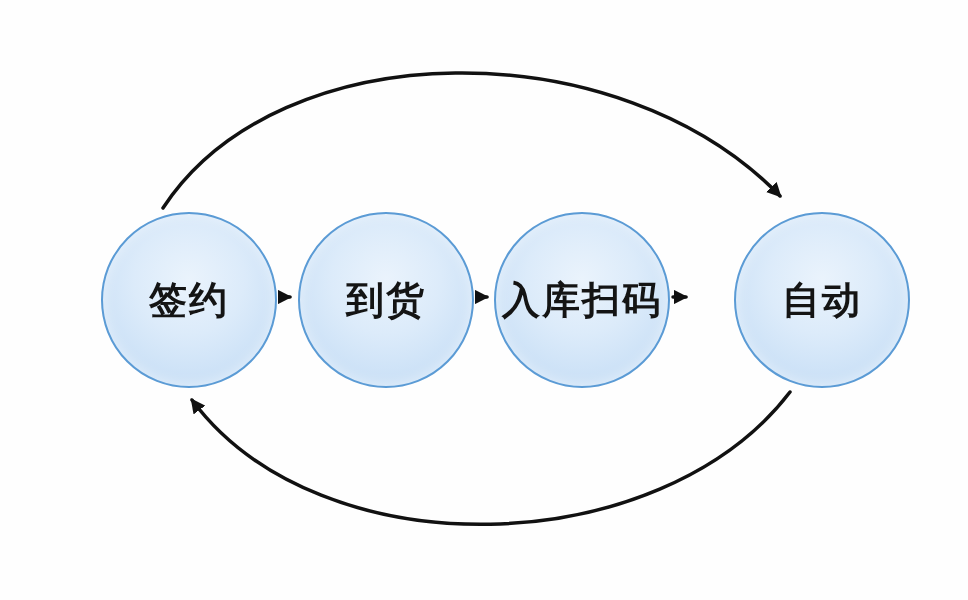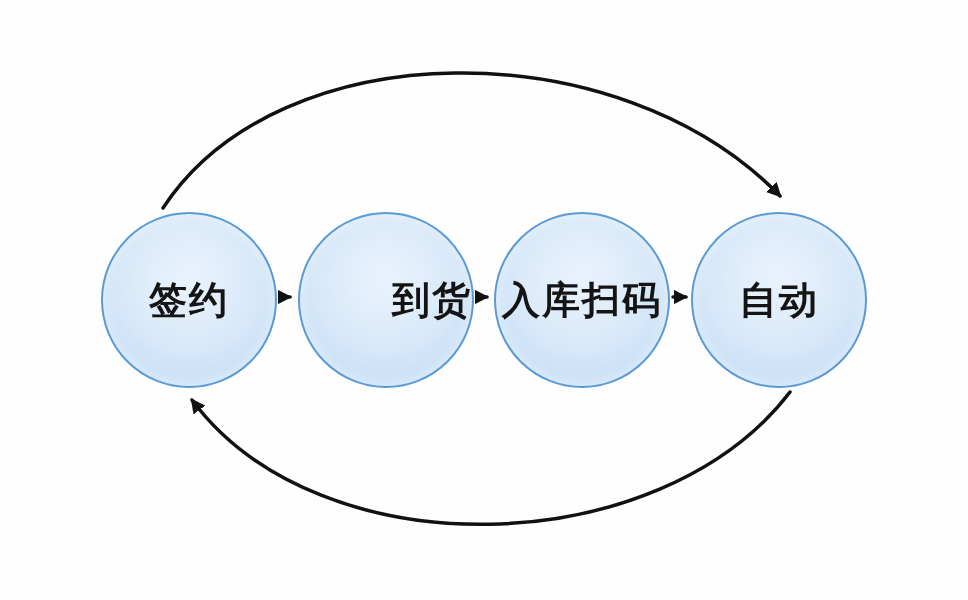--- a/index.html
+++ b/index.html
@@ -33,23 +33,23 @@
     border: 2.5px solid #5b9bd5;
     background: radial-gradient(circle at 50% 38%, #eaf3fc 0%, #dcebfa 40%, #cde2f7 70%, #c0daf4 100%);
     box-sizing: border-box;
     display: flex;
     flex-direction: row;
     align-items: center;
     justify-content: center;
     box-shadow: inset 0 0 14px rgba(255,255,255,0.55);
   }
   .node-1 { left: 101px; }
-  .node-2 { left: 298px; justify-content: flex-end; }
+  .node-2 { left: 298px; }
   .node-3 { left: 494px; }
-  .node-4 { left: 691px; }
+  .node-4 { left: 734px; }
   .node-line {
     font-size: 38px;
     font-weight: bold;
     color: #141414;
     line-height: 1.18;
     letter-spacing: 2px;
     text-align: center;
     white-space: nowrap;
   }
 </style>

